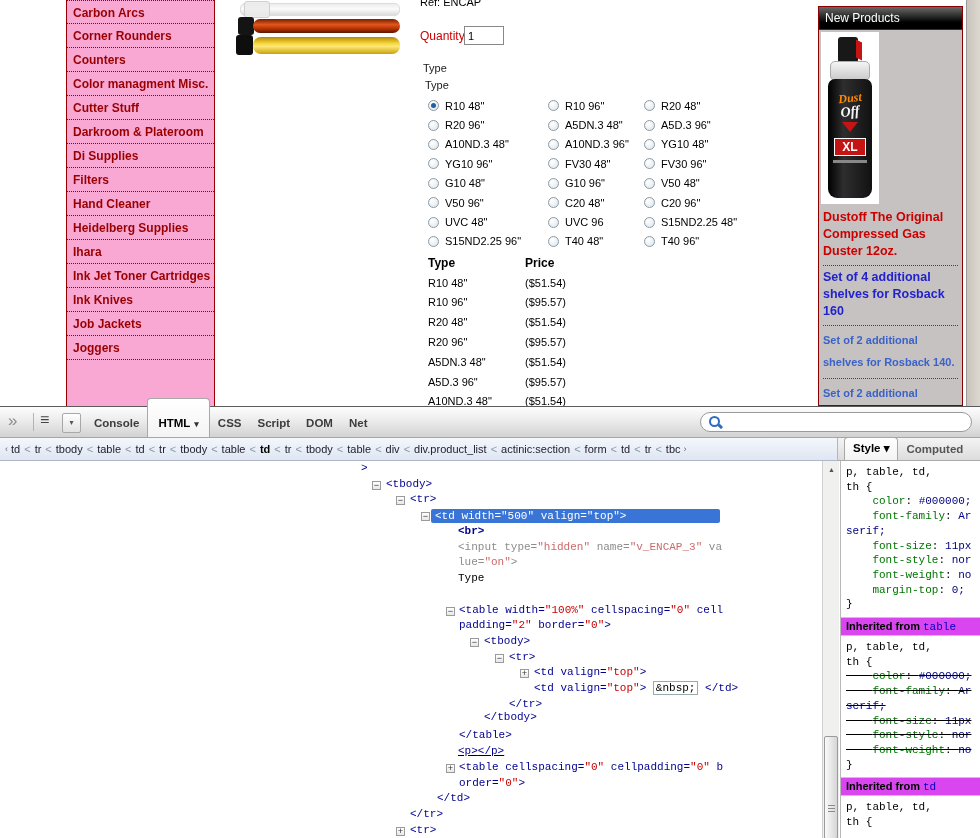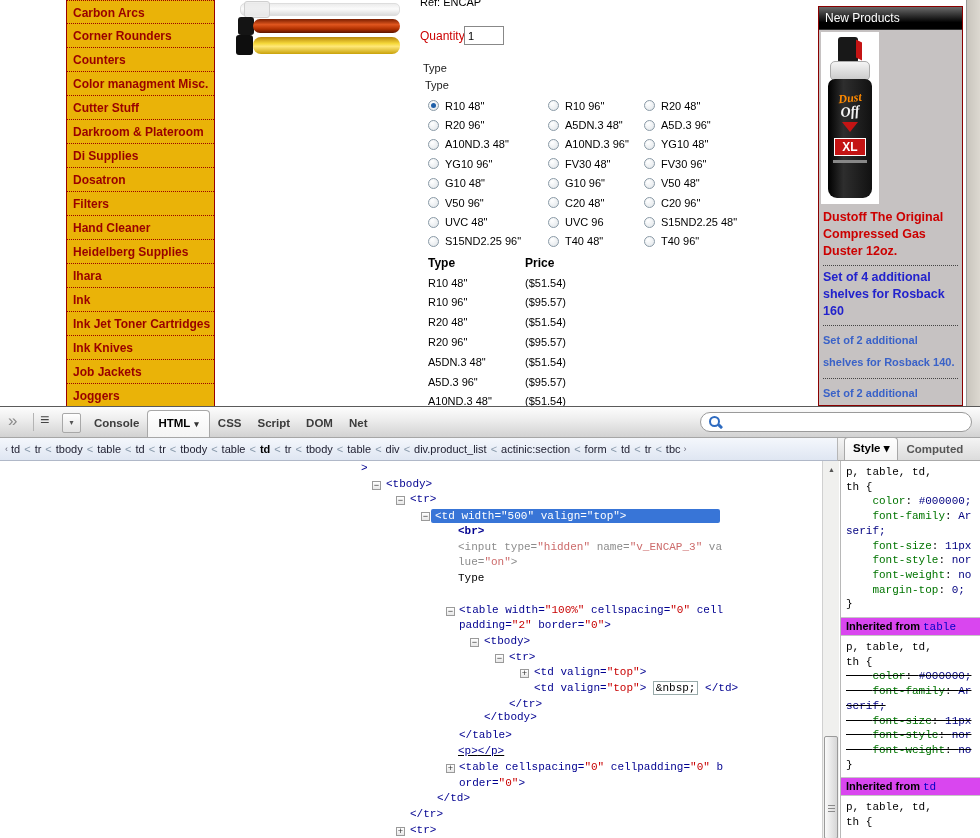--- a/index.html
+++ b/index.html
@@ -2,21 +2,21 @@
 <html><head>
 <meta charset="utf-8">
 <style>
   html,body{margin:0;padding:0;background:#fff;width:980px;height:838px;overflow:hidden;
     font-family:"Liberation Sans",sans-serif;}
   #app{position:relative;width:980px;height:838px;}
 
   
   #webpage{position:absolute;left:0;top:0;width:980px;height:406px;background:#fff;overflow:hidden;}
 
-  .cat-sidebar{position:absolute;left:66px;top:0;width:149px;height:406px;background:#eab308;
+  .cat-sidebar{position:absolute;left:66px;top:0;width:149px;height:406px;background:#f9a8d4;
     border-left:1px solid #900;border-right:1px solid #900;box-sizing:border-box;overflow:hidden;}
   .cat-sidebar ul{list-style:none;margin:0;padding:0;}
   .cat-sidebar li{height:24px;box-sizing:border-box;padding:5px 0 0 6px;border-bottom:1px dotted #900;
     font-weight:bold;font-size:12px;color:#990000;cursor:pointer;white-space:nowrap;}
   .cat-sidebar li:first-child{border-top:1px dotted #900;}
 
   .tube-photo{position:absolute;left:226px;top:0;width:174px;height:62px;background:#fff;overflow:hidden;}
   .tube{position:absolute;right:0;}
   .tube-clear{left:14px;top:3px;height:11px;border-radius:5px;border:1px solid #ddd;
     background:linear-gradient(#ececec,#fbfbfb 45%,#dcdcdc);}
@@ -85,21 +85,21 @@
   .fb-toolbar{position:absolute;left:0;top:0;width:980px;height:31px;
     background:linear-gradient(#fdfdfd,#ececec 45%,#d2d2d2);border-bottom:1px solid #a6a6a6;box-sizing:border-box;}
   .fb-chevrons{position:absolute;left:8px;top:4px;font-size:17px;color:#8a8a8a;cursor:pointer;}
   .fb-tbsep{position:absolute;left:33px;top:6px;width:1px;height:18px;background:#b4b4b4;}
   .fb-list-icon{position:absolute;left:40px;top:4px;font-size:16px;color:#444;cursor:pointer;}
   .fb-dd-btn{position:absolute;left:62px;top:6px;width:17px;height:18px;border:1px solid #a8a8a8;border-radius:2px;
     background:linear-gradient(#fff,#e2e2e2);font-size:8px;color:#555;text-align:center;line-height:18px;cursor:pointer;}
   .fb-tabs{position:absolute;left:86px;bottom:0;display:flex;align-items:flex-end;}
   .fb-tab{font-weight:bold;font-size:11.5px;color:#3c3c3c;padding:6px 8px 8px;cursor:pointer;white-space:nowrap;}
   .fb-tab.active{background:linear-gradient(#fff,#f4f4f4);border:1px solid #a8a8a8;border-bottom:none;
-    border-radius:4px 4px 0 0;color:#000;padding:6px 10px 8px;}
+    border-radius:4px 4px 0 0;color:#000;padding:18px 10px 8px;}
   .fb-tab .caret{font-size:9px;color:#333;margin-left:4px;}
   .fb-search{position:absolute;left:700px;top:5px;width:272px;height:20px;border:1px solid #9a9a9a;
     border-radius:11px;background:#fff;display:flex;align-items:center;padding-left:7px;box-sizing:border-box;}
   .mag{position:relative;width:14px;height:14px;flex:0 0 14px;}
   .mag::before{content:"";position:absolute;left:1px;top:1px;width:7px;height:7px;border:2px solid #2e6bc0;border-radius:50%;}
   .mag::after{content:"";position:absolute;left:10px;top:10px;width:5px;height:2.5px;background:#2e6bc0;
     transform:rotate(45deg);border-radius:1px;}
   .fb-search input{border:none;outline:none;flex:1;font-size:11px;background:transparent;padding:0 6px;}
 
   .fb-crumbrow{position:absolute;left:0;top:31px;width:980px;height:23px;}
@@ -160,26 +160,24 @@
   <section id="webpage">
     <nav class="cat-sidebar">
       <ul id="cat-list">
           <li>Carbon Arcs</li>
           <li>Corner Rounders</li>
           <li>Counters</li>
           <li>Color managment Misc.</li>
           <li>Cutter Stuff</li>
           <li>Darkroom &amp; Plateroom</li>
           <li>Di Supplies</li>
-          <li>Dosatron</li>
           <li>Filters</li>
           <li>Hand Cleaner</li>
           <li>Heidelberg Supplies</li>
           <li>Ihara</li>
-          <li>Ink</li>
           <li>Ink Jet Toner Cartridges</li>
           <li>Ink Knives</li>
           <li>Job Jackets</li>
           <li>Joggers</li>
         </ul>
     </nav>
 
     <div class="tube-photo">
       <div class="tube tube-clear"></div>
       <div class="tube-clear-sleeve"></div>

